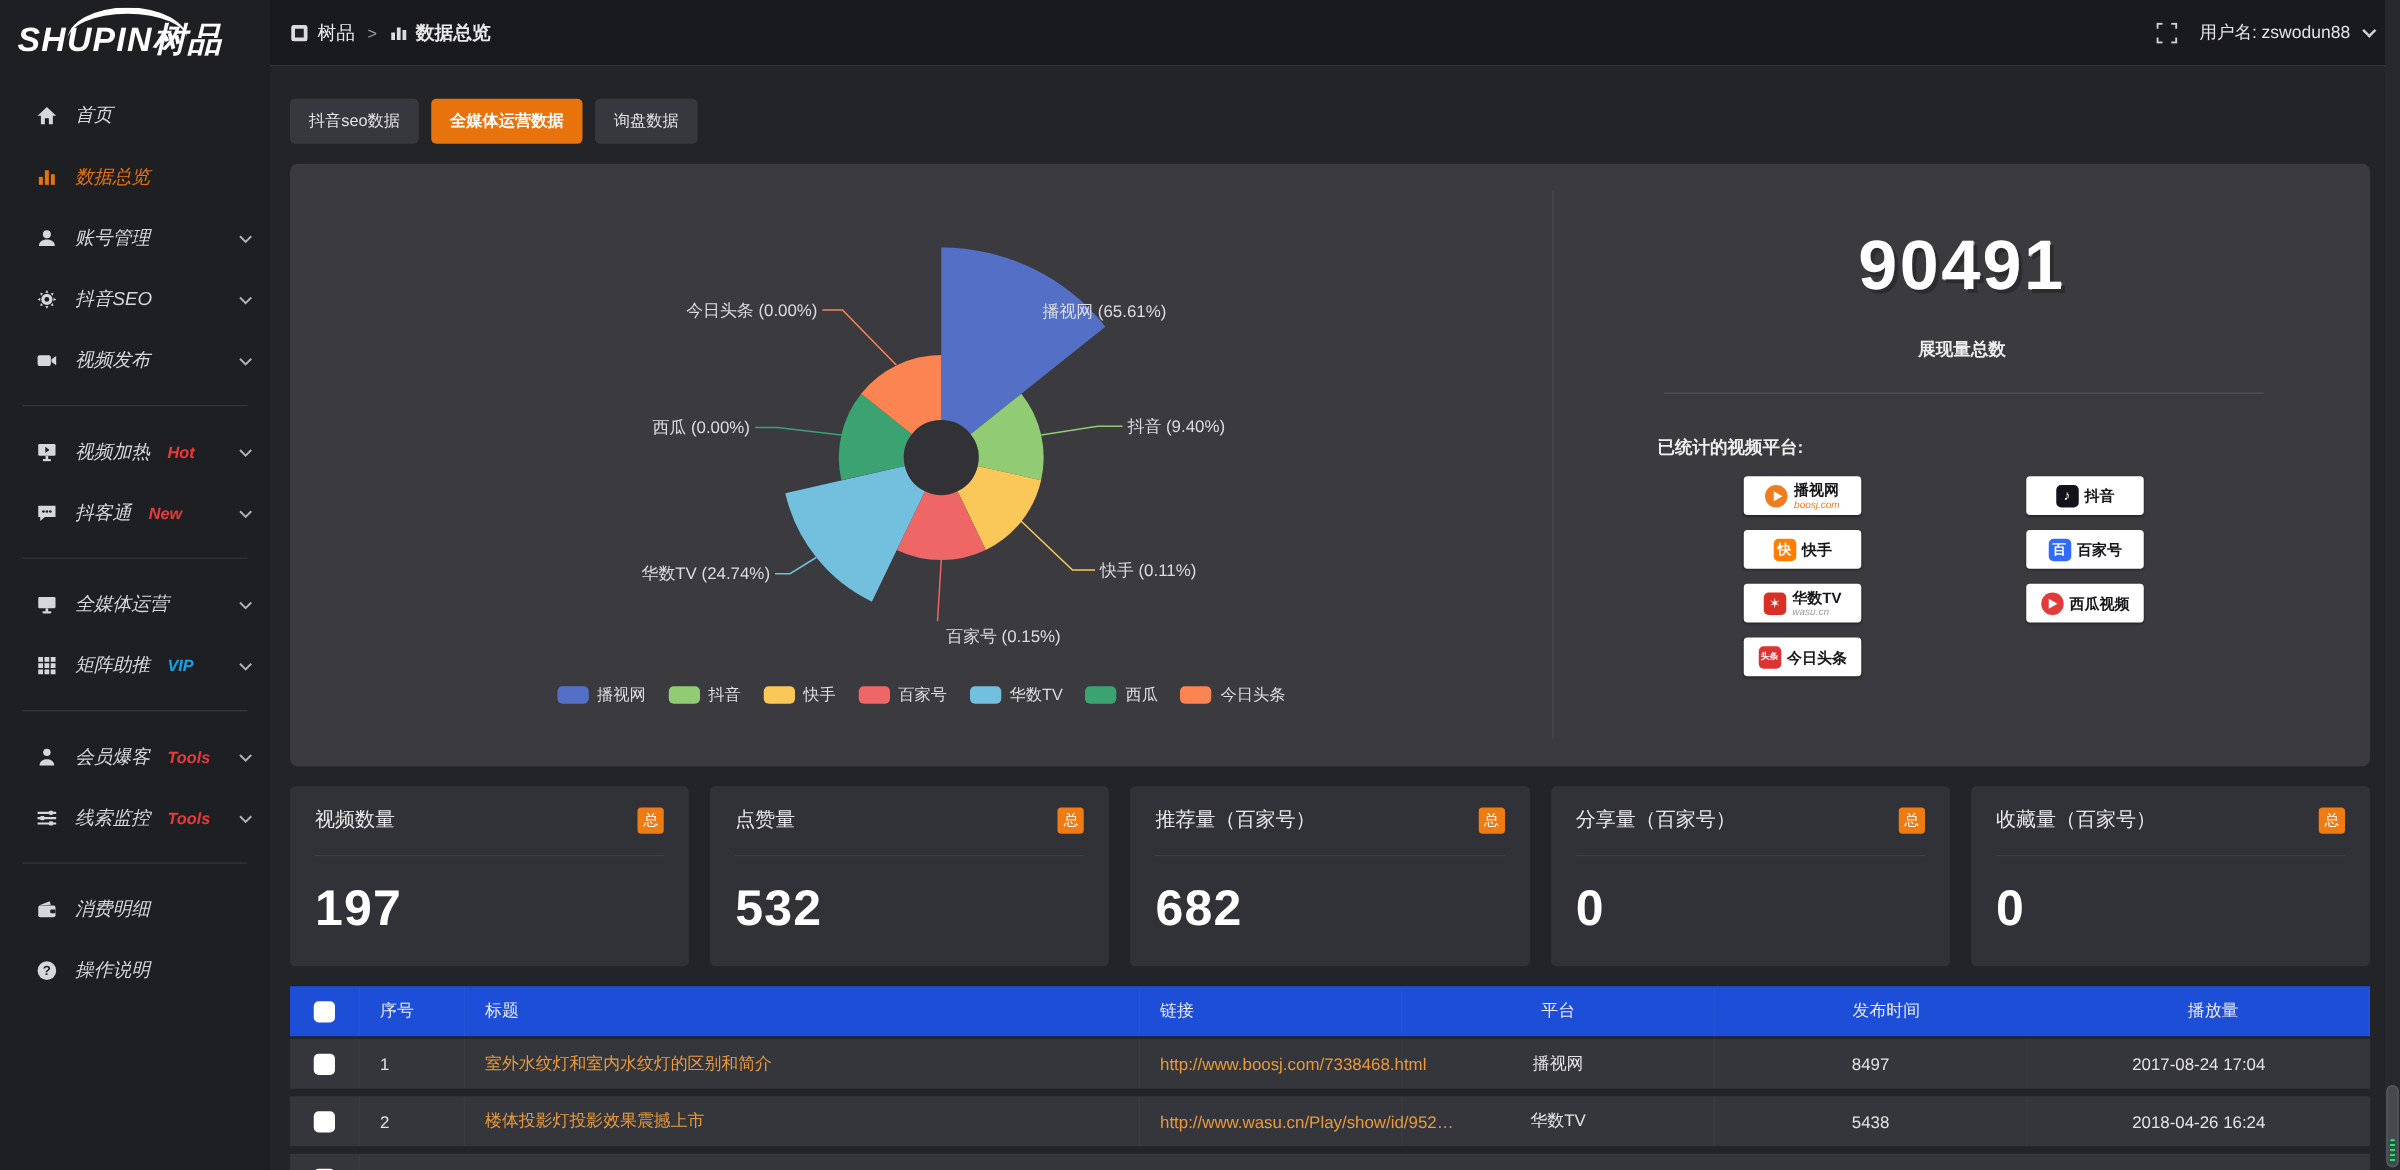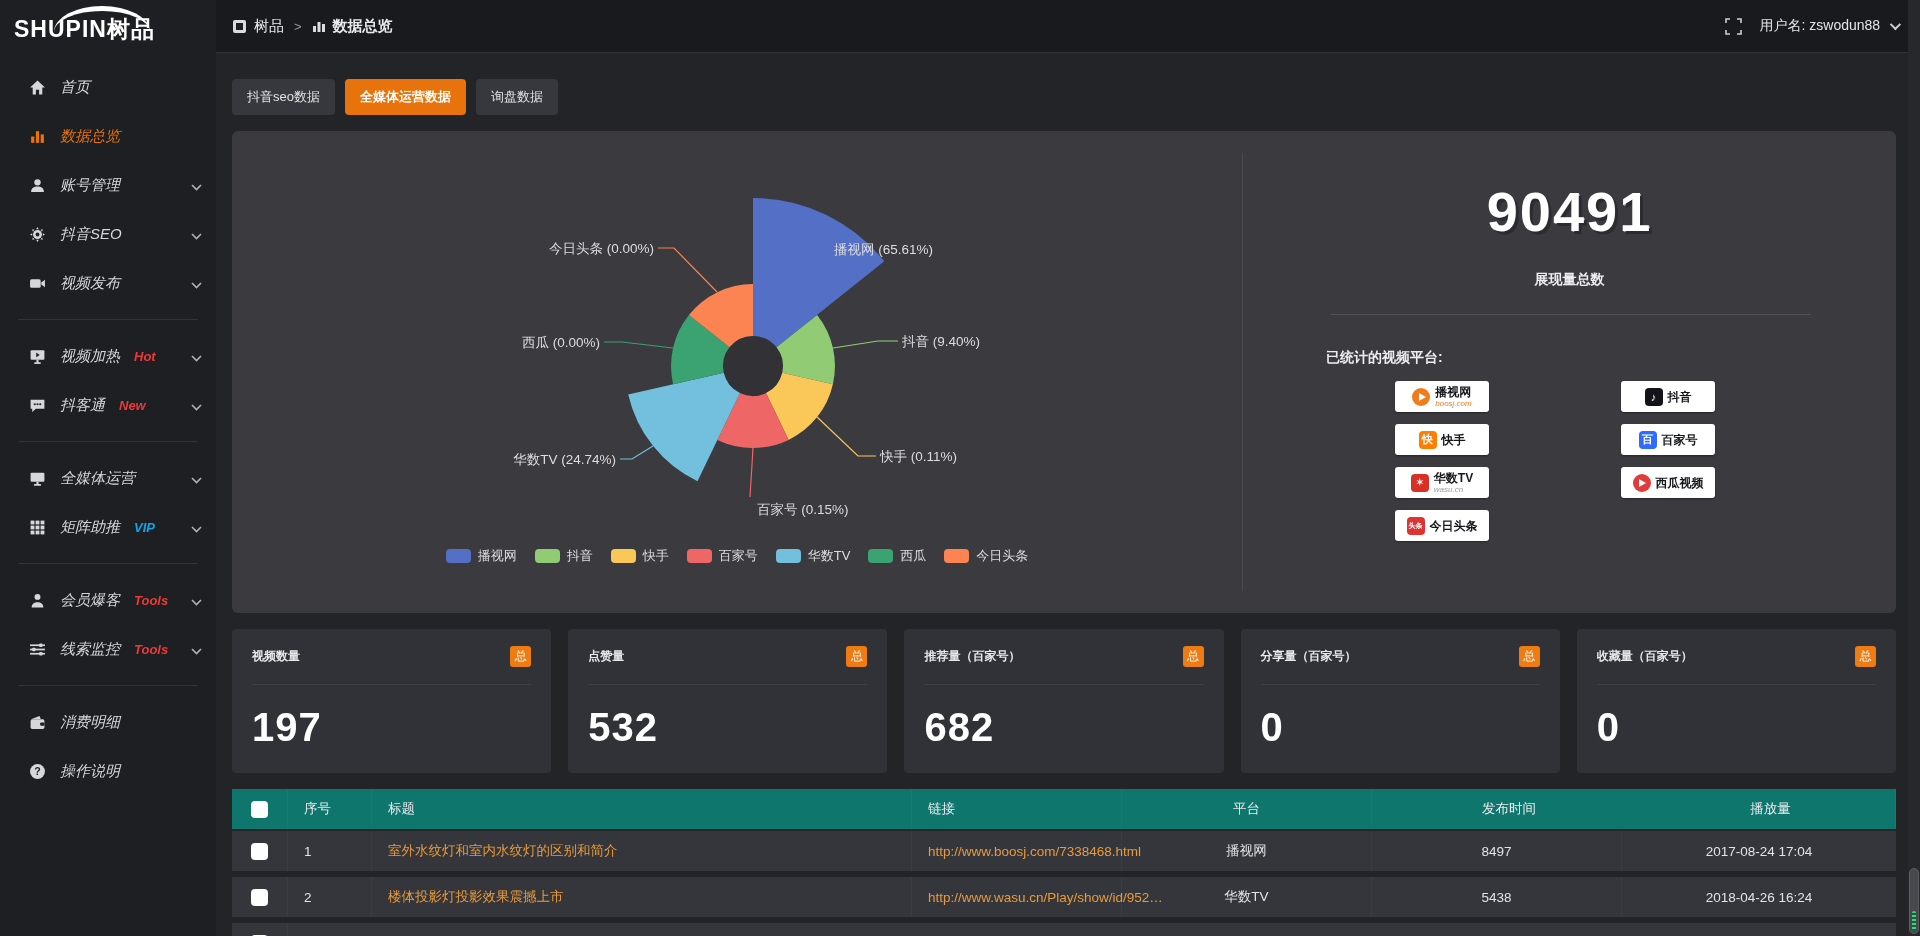--- a/index.html
+++ b/index.html
@@ -5,21 +5,21 @@
   * { margin:0; padding:0; box-sizing:border-box; }
   html,body { width:1920px; height:936px; overflow:hidden; background:#232428;
     font-family:"Liberation Sans","DejaVu Sans",sans-serif; color:#e6e6e8; }
   .app { display:flex; width:1920px; height:936px; }
 
   
   .sidebar { width:216px; height:936px; background:#1e1f23; flex:none; position:relative; z-index:3; }
   .logo { padding:14px 0 6px 14px; position:relative; }
   .logo-arc { position:absolute; left:54px; top:6px; width:96px; height:26px;
     border-top:5px solid #fff; border-radius:50% 50% 0 0 / 100% 100% 0 0; }
-  .logo-text { font-size:23px; font-weight:bold; color:#fff; letter-spacing:1px; white-space:nowrap; }
+  .logo-text { font-size:27px; font-weight:bold; color:#fff; letter-spacing:1px; white-space:nowrap;font-style:italic; }
   .menu { margin-top:14px; }
   .menu-item { display:flex; align-items:center; height:44px; margin:5px 0; padding:0 14px 0 28px;
     color:#d6d7da; font-size:15px; cursor:pointer; }
   .menu-item .mi-icon { width:18px; height:18px; margin-right:14px; display:flex; align-items:center; justify-content:center; flex:none; }
   .menu-item.active { color:#e8720c; }
   .mi-label { white-space:nowrap;font-style:italic; }
   .mi-tag { font-size:13px; font-weight:bold; font-style:italic; margin-left:14px; }
   .mi-chevron { margin-left:auto; opacity:.8; }
   .menu-divider { height:1px; background:#33343a; margin:14px 18px; }
 
@@ -64,29 +64,29 @@
     font-size:11px; color:#fff; font-weight:bold; flex:none; }
   .pb-text { display:flex; flex-direction:column; line-height:1; }
   .pb-name { font-size:12px; font-weight:bold; color:#16171a; white-space:nowrap; }
   .pb-sub { font-size:8px; margin-top:2px;font-style:italic; }
 
   
   .cards { display:flex; gap:17px; margin-top:16px; }
   .card { flex:1; height:144px; background:#313237; border-radius:4px; padding:0 20px; }
   .card-head { display:flex; align-items:center; justify-content:space-between; height:56px;
     border-bottom:1px solid #3e3f45; }
-  .card-label { font-size:12px; color:#e8e8ea;font-weight:bold; }
+  .card-label { font-size:16px; color:#e8e8ea; }
   .card-badge { width:21px; height:21px; background:#ef7b13; color:#fff; font-size:12px; border-radius:3px;
     display:flex; align-items:center; justify-content:center; }
   .card-value { font-size:40px; font-weight:bold; color:#fff; margin-top:20px; letter-spacing:1px; }
 
   
   .table { margin-top:16px; width:1664px; }
   .trow { display:flex; align-items:stretch; }
-  .trow.head { background:#0f766e; height:40px; margin-bottom:2px; }
+  .trow.head { background:#1d4ed8; height:40px; margin-bottom:2px; }
   .trow.body { background:#35363b; height:40px; margin-bottom:6px; }
   .tcell { display:flex; align-items:center; padding:0 16px; font-size:13.5px; color:#e3e3e5;
     border-right:1px solid rgba(255,255,255,0.03); white-space:nowrap; }
   .trow.head .tcell { color:#eaeaec; }
   .c-check { width:56px; justify-content:center; }
   .c-idx { width:84px; }
   .c-title { width:540px; overflow:hidden; }
   .c-link { width:210px; overflow:visible; }
   .c-plat { width:250px; justify-content:center; }
   .c-views { width:250px; justify-content:center; }

